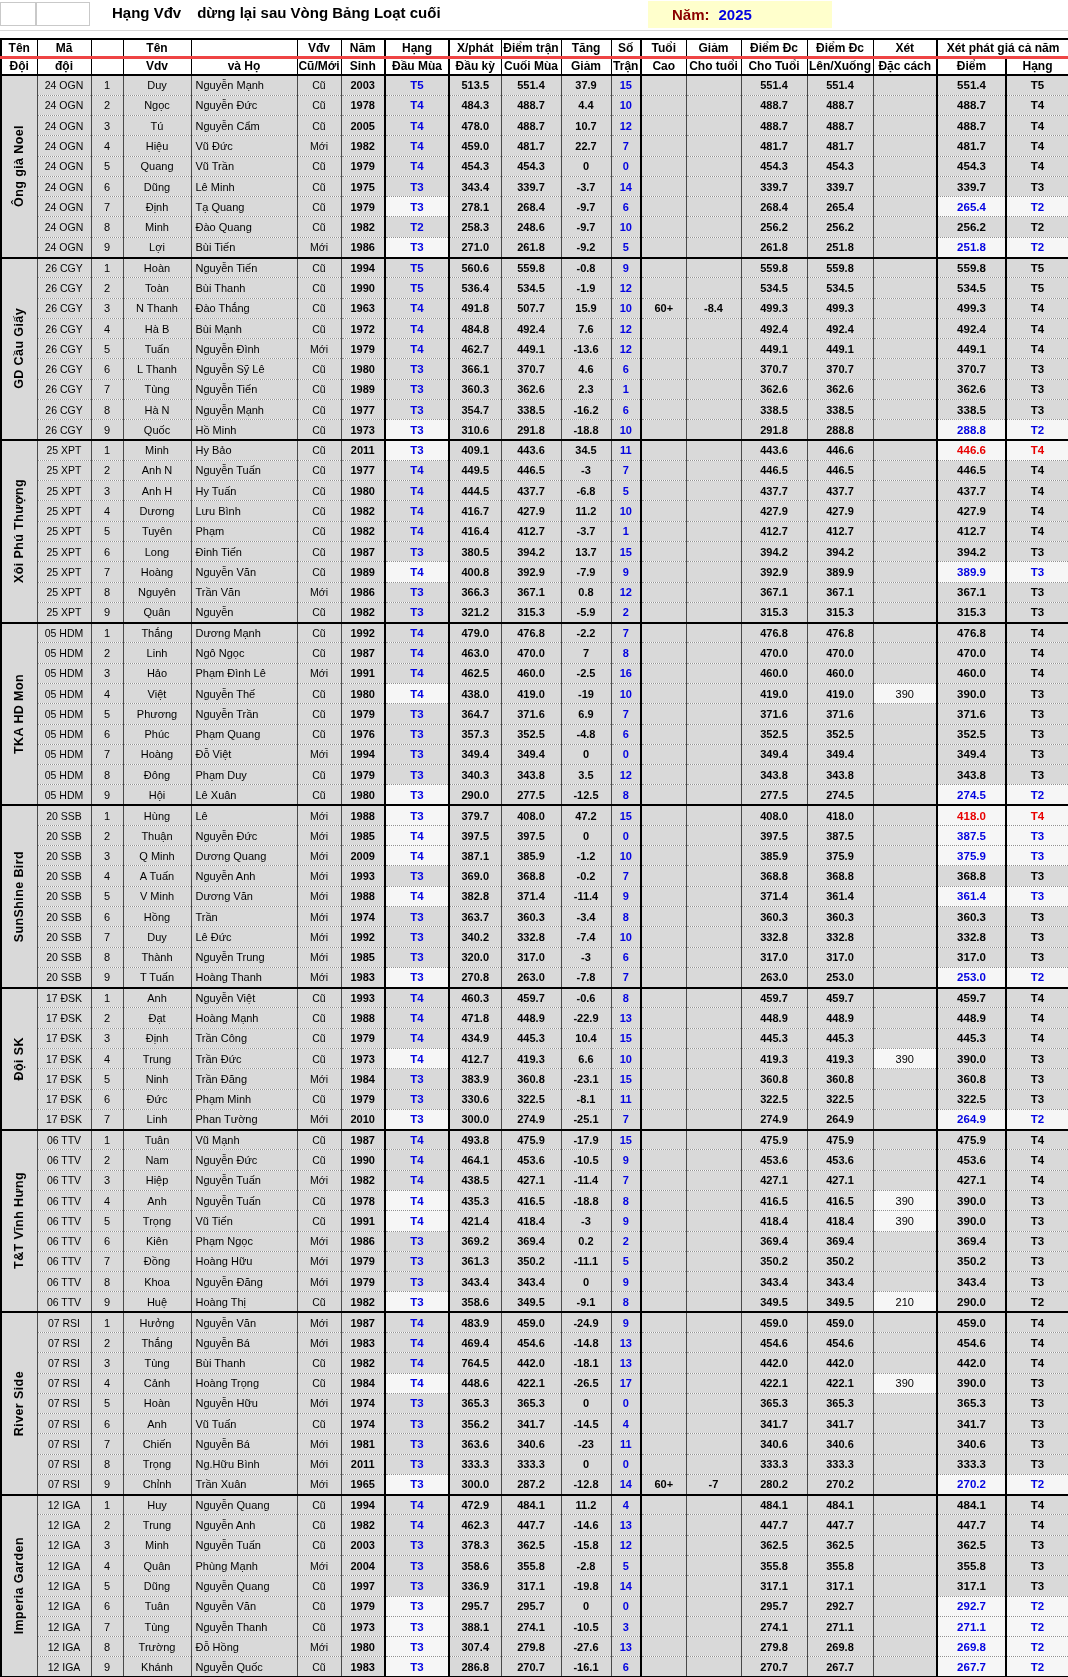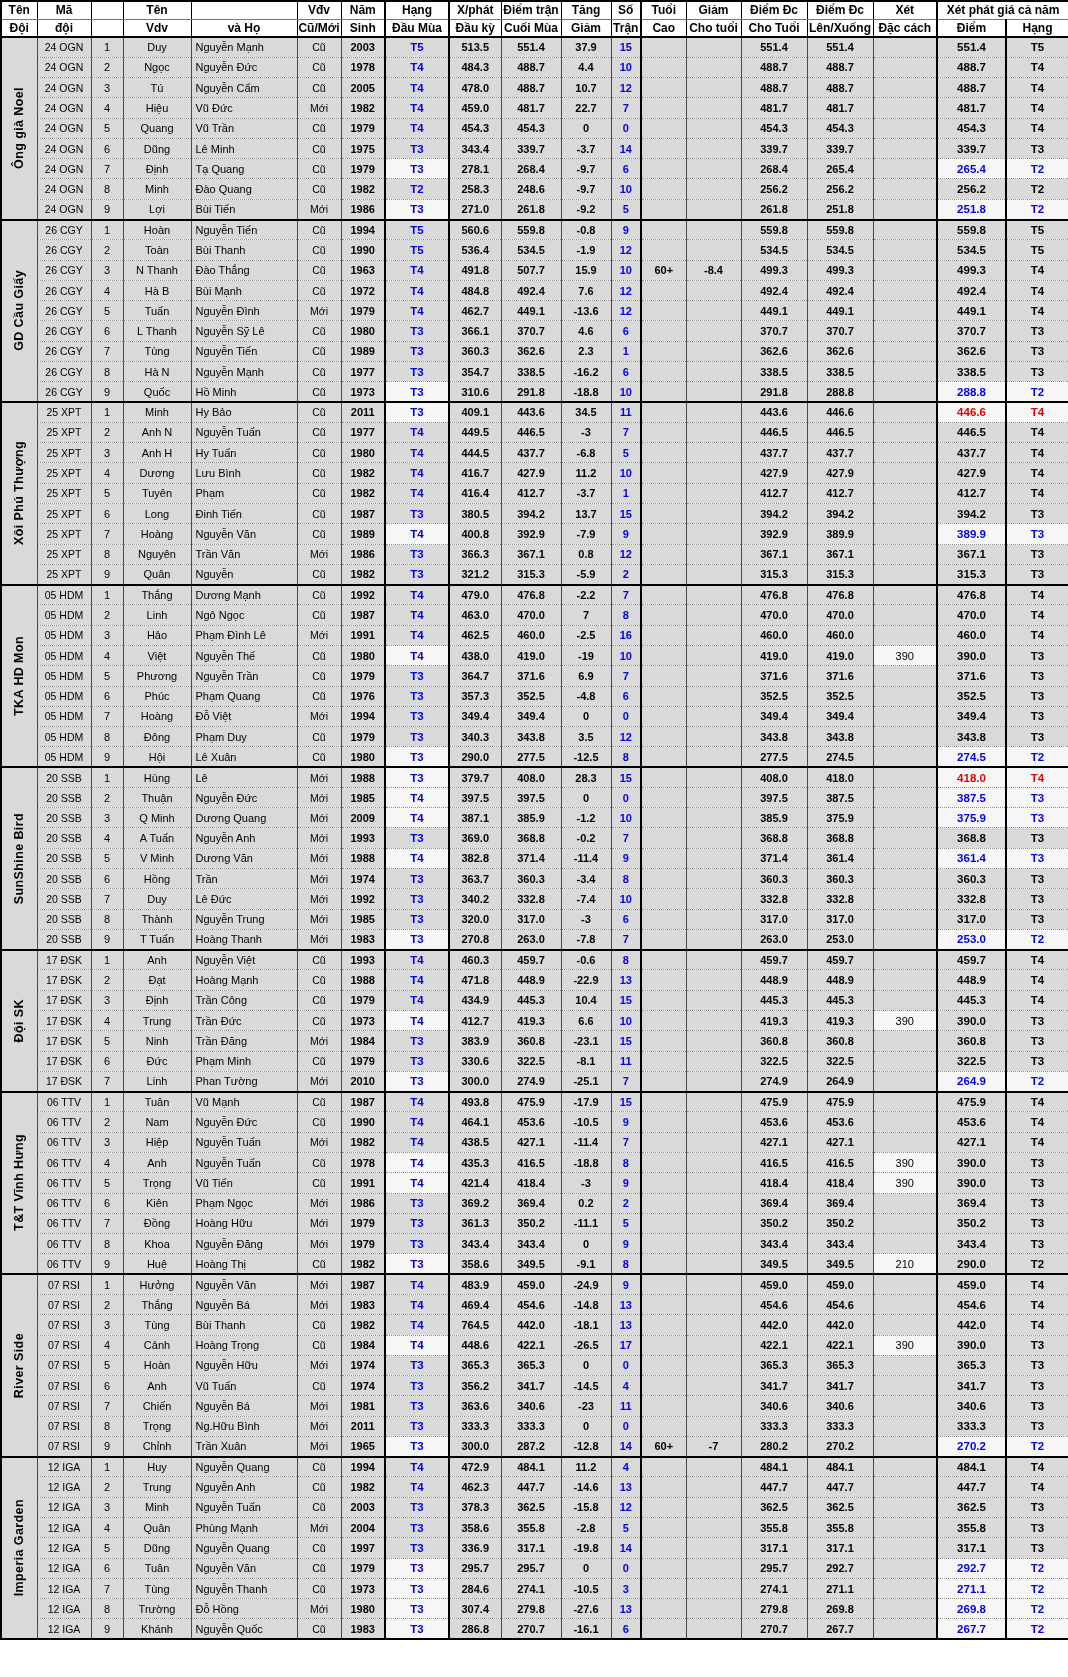--- a/index.html
+++ b/index.html
@@ -13,21 +13,21 @@
   .blankline{position:absolute;left:0;right:0;top:30px;border-top:1px solid #d7d7d7;}
   .maintitle{position:absolute;left:112px;top:4px;font-size:15px;font-weight:bold;white-space:nowrap;}
   .maintitle .p2{margin-left:16px;}
   .yearbox{position:absolute;left:648px;top:1px;width:184px;height:27px;background:#ffffcc;display:flex;align-items:center;box-sizing:border-box;padding-left:24px;font-size:15px;font-weight:bold;}
   .yearlabel{color:#8b0000;}
   .yearval{color:#0202e0;margin-left:9px;}
   
   table{border-collapse:collapse;table-layout:fixed;width:1068px;border:2.5px solid #000;}
   th,td{padding:0;margin:0;overflow:hidden;white-space:nowrap;box-sizing:border-box;}
   thead th{background:#fff;font-size:12px;font-weight:bold;height:18px;border-left:1px solid #000;vertical-align:middle;text-align:center;}
-  thead tr.hr1 th{border-bottom:1px solid #ef4444;}
+  thead tr.hr1 th{border-bottom:3px solid #ef4444;}
   thead tr.hr2 th{border-bottom:2.5px solid #000;text-align:center;}
   tbody td{background:#d9d9d9;height:20.29px;font-size:11px;text-align:center;vertical-align:middle;border-left:1px solid #4a4a4a;border-bottom:1px dotted #8f8f8f;}
   .c0{border-left:none !important;}
   .c7,.c8,.c12,.c17,.c18{border-left:2.5px solid #000 !important;}
   tr.tsep td{border-top:2.5px solid #000;}
   td.team{background:#d9d9d9;}
   .vtext{writing-mode:vertical-rl;transform:rotate(180deg);margin:0 auto;font-weight:bold;font-size:12.5px;letter-spacing:.4px;}
   td.code{font-size:10.5px;}
   td.ten{font-size:11px;}
   td.ho{text-align:left;padding-left:4px;font-size:11px;}
@@ -40,20 +40,32 @@
   td.dac{font-size:11px;}
   td.fin{font-weight:700;font-size:11.5px;}
   .blue{color:#0202e0;}
   .red{color:#e80000;}
   .hlbg{background:#f6f6f6 !important;}
 </style>
 </head>
 <body>
 
 <div class="sheet">
+  <div class="titlebar">
+    <div class="gcell g1"></div>
+    <div class="gcell g2"></div>
+    <div class="maintitle">
+      <span>Hạng Vđv</span><span class="p2">dừng lại sau Vòng Bảng Loạt cuối</span>
+    </div>
+    <div class="yearbox">
+      <span class="yearlabel">Năm:</span>
+      <span class="yearval">2025</span>
+    </div>
+    <div class="blankline"></div>
+  </div>
 
   <table>
     <colgroup id="cols">
         <col style="width: 36px;">
         <col style="width: 54px;">
         <col style="width: 32px;">
         <col style="width: 68px;">
         <col style="width: 106px;">
         <col style="width: 44px;">
         <col style="width: 44px;">
@@ -852,21 +864,21 @@
           </td>
           <td class="c1 code">20 SSB</td>
           <td class="c2 num">1</td>
           <td class="c3 ten">Hùng</td>
           <td class="c4 ho">Lê</td>
           <td class="c5 cm">Mới</td>
           <td class="c6 ns">1988</td>
           <td class="c7 hd hlbg">T3</td>
           <td class="c8 numv">379.7</td>
           <td class="c9 numv">408.0</td>
-          <td class="c10 numv">28.3</td>
+          <td class="c10 numv">47.2</td>
           <td class="c11 st">15</td>
           <td class="c12 tuoi"></td>
           <td class="c13 numv"></td>
           <td class="c14 numv">408.0</td>
           <td class="c15 numv">418.0</td>
           <td class="c16 dac"></td>
           <td class="c17 fin red hlbg">418.0</td>
           <td class="c18 fin red hlbg">T4</td>
         </tr>
         <tr>
@@ -1662,21 +1674,21 @@
           <td class="c18 fin blue hlbg">T2</td>
         </tr>
         <tr>
           <td class="c1 code">12 IGA</td>
           <td class="c2 num">7</td>
           <td class="c3 ten">Tùng</td>
           <td class="c4 ho">Nguyễn Thanh</td>
           <td class="c5 cm">Cũ</td>
           <td class="c6 ns">1973</td>
           <td class="c7 hd hlbg">T3</td>
-          <td class="c8 numv">284.6</td>
+          <td class="c8 numv">388.1</td>
           <td class="c9 numv">274.1</td>
           <td class="c10 numv">-10.5</td>
           <td class="c11 st">3</td>
           <td class="c12 tuoi"></td>
           <td class="c13 numv"></td>
           <td class="c14 numv">274.1</td>
           <td class="c15 numv">271.1</td>
           <td class="c16 dac"></td>
           <td class="c17 fin blue hlbg">271.1</td>
           <td class="c18 fin blue hlbg">T2</td>

